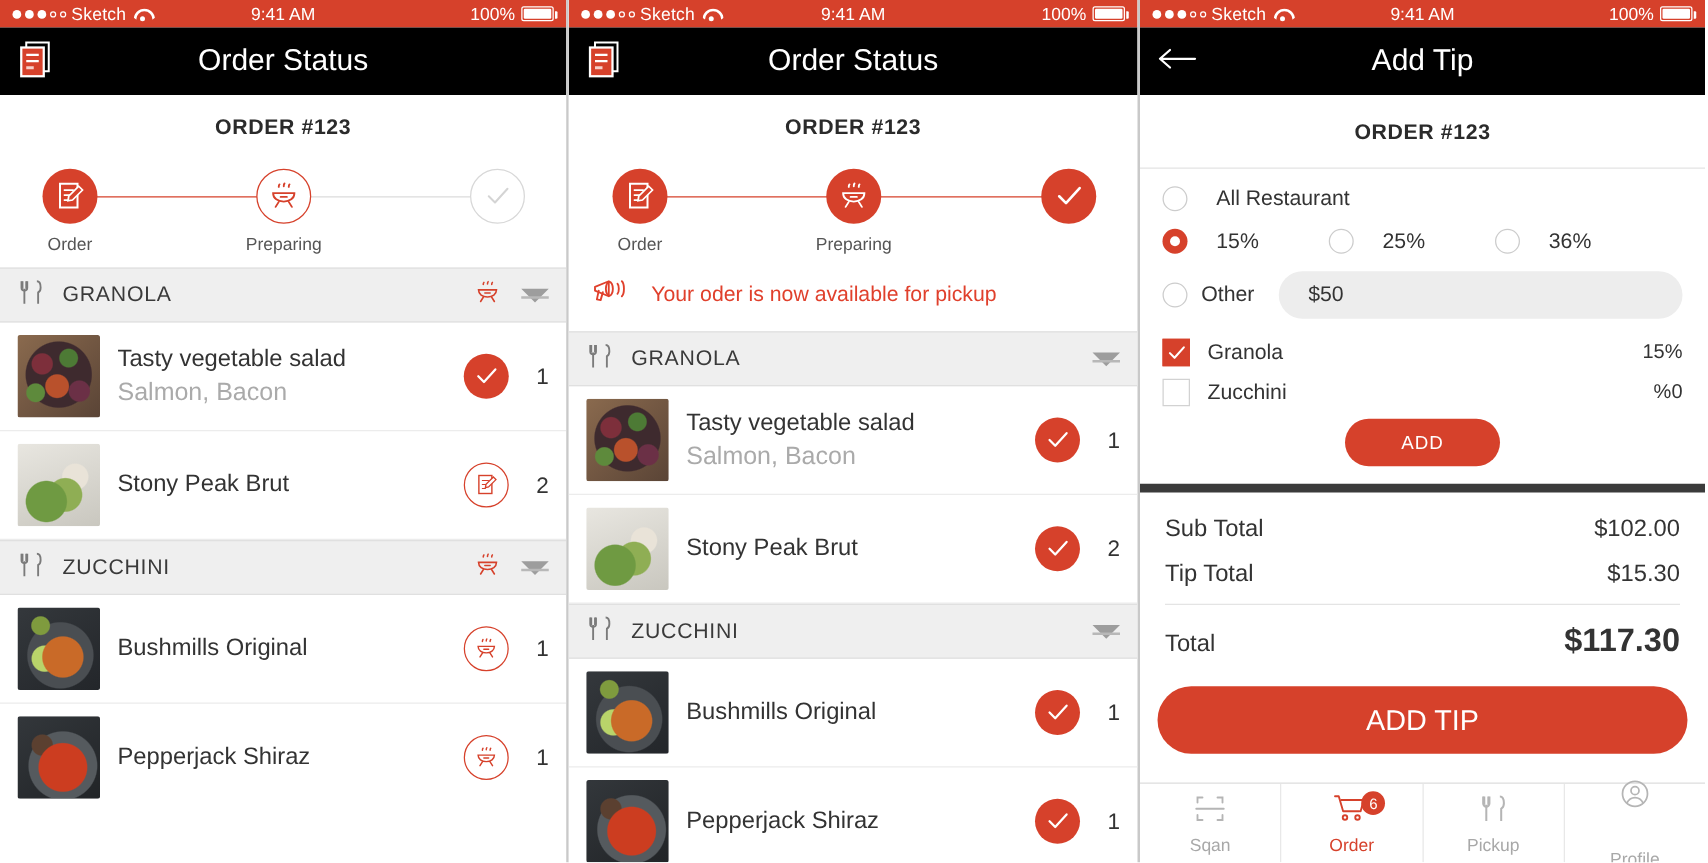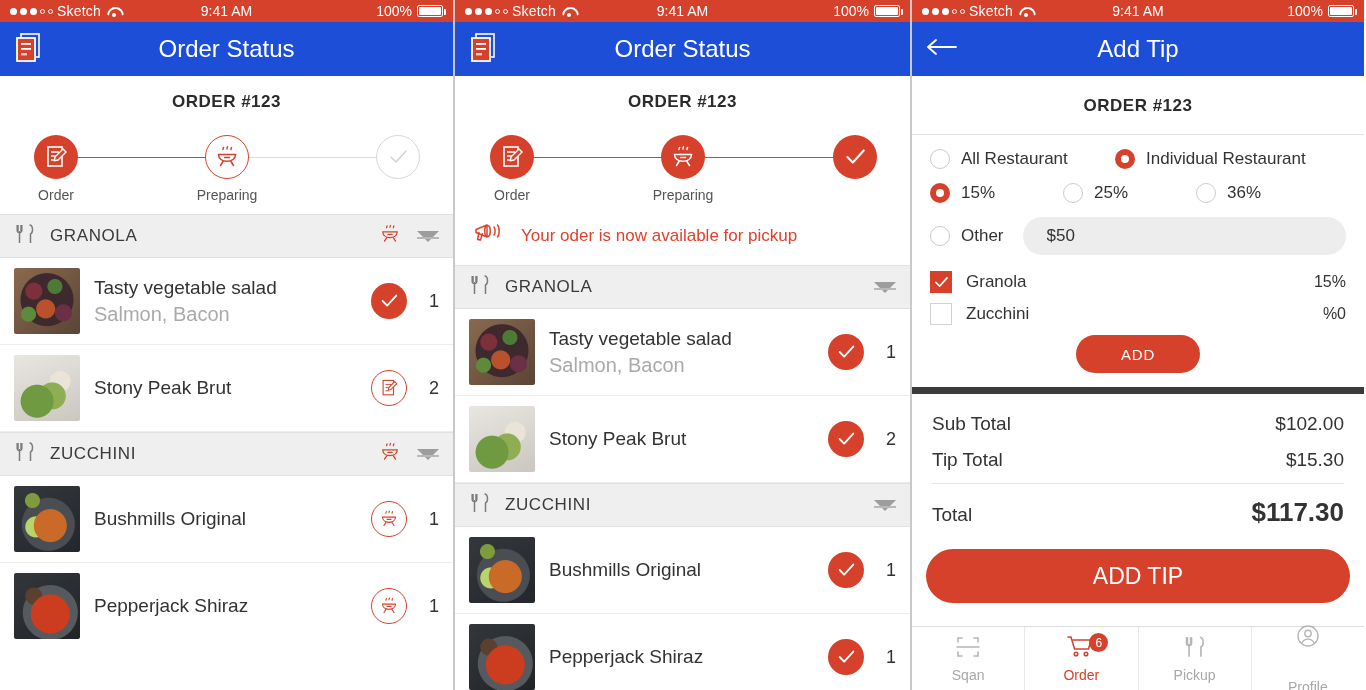--- a/index.html
+++ b/index.html
@@ -43,21 +43,21 @@
   .sb-right { margin-left: auto; display: flex; align-items: center; gap: 5px; font-size: 14px; }
   .battery { width: 26px; height: 12px; border: 1px solid #fff; border-radius: 2px; position: relative; }
   .battery::after {
     content:""; position:absolute; right:-4px; top:3px; width:2px; height:6px;
     background:#fff; border-radius:0 1px 1px 0;
   }
   .battery i { position:absolute; left:1px; top:1px; bottom:1px; background:#fff; display:block; border-radius:1px; }
 
   
   .navbar {
-    height: 54px; background: #1d4ed8; color: #fff;
+    height: 54px; background: #000000; color: #fff;
     display: flex; align-items: center; position: relative; padding: 0 14px;
   }
   .nav-title {
     position: absolute; left: 0; right: 0; text-align: center;
     font-size: 24px; font-weight: 400; pointer-events: none;
   }
   .nav-icon { position: relative; z-index: 2; cursor: pointer; }
 
   
   .order-head {
@@ -142,21 +142,21 @@
   .badge-circle {
     width: 36px; height: 36px; border-radius: 50%; flex: none;
     display: flex; align-items: center; justify-content: center;
   }
   .badge-circle.filled { background: #d6412b; }
   .badge-circle.outline { border: 1.5px solid #d6412b; background: #fff; }
 
   
   .tip-body { padding: 14px 18px 0; }
   .opt-row { display: flex; align-items: center; margin-bottom: 14px; }
-  .opt { display: flex; align-items: center; gap: 11px; cursor: pointer; }
+  .opt { display: flex; align-items: center; gap: 23px; cursor: pointer; }
   .radio { width: 20px; height: 20px; border-radius: 50%; border: 1.5px solid #ccc; background: #fff; flex: none; }
   .radio.on { border: none; background: #d6412b; position: relative; }
   .radio.on::after { content:""; position:absolute; left:6px; top:6px; width:8px; height:8px; border-radius:50%; background:#fff; }
   .opt-label { font-size: 17px; color: #333; }
   .pctrow { display: flex; align-items: center; margin-bottom: 14px; }
   .pctrow .opt { width: 133px; }
   .otherrow { display: flex; align-items: center; gap: 11px; margin-bottom: 16px; }
   .other-input {
     flex: 1; height: 38px; border-radius: 19px; background: #ededed;
     display: flex; align-items: center; padding: 0 24px; font-size: 17px; color: #333;
@@ -566,24 +566,20 @@
       <div class="nav-title">Add Tip</div>
     </div>
 
     <div class="order-head bordered">ORDER #123</div>
 
     <div class="tip-body">
       <div class="opt-row">
         <label class="opt" style="width:185px">
           <span class="radio"></span>
           <span class="opt-label">All Restaurant</span>
-        </label>
-        <label class="opt">
-          <span class="radio on"></span>
-          <span class="opt-label">Individual Restaurant</span>
         </label>
       </div>
 
       <div class="pctrow">
         <label class="opt">
           <span class="radio on"></span>
           <span class="opt-label">15%</span>
         </label>
         <label class="opt">
           <span class="radio"></span>

